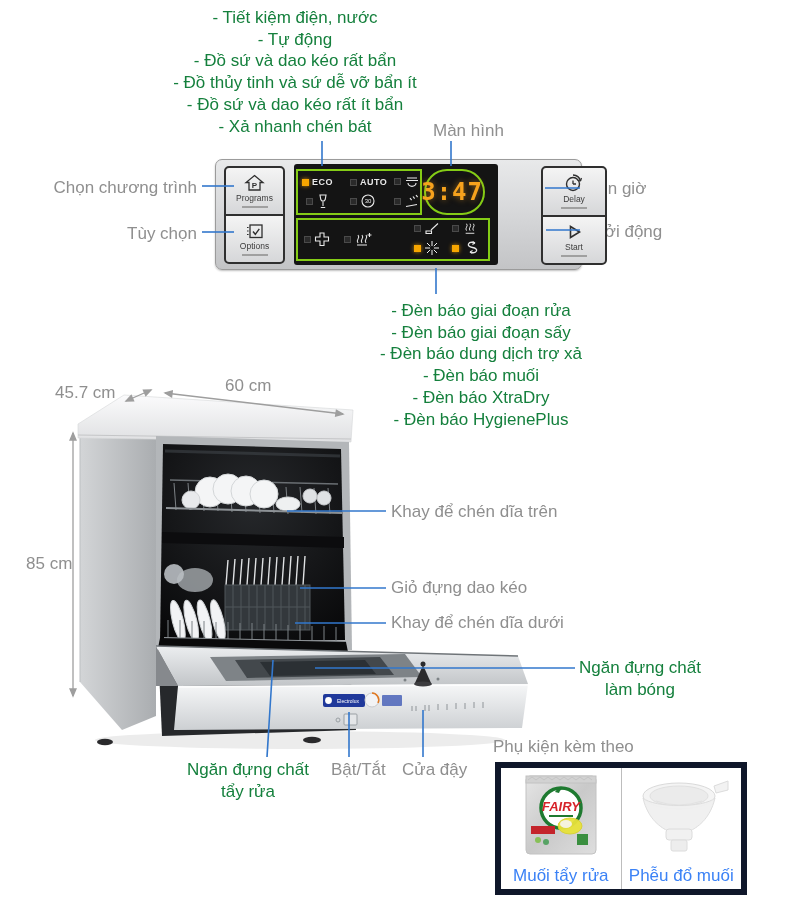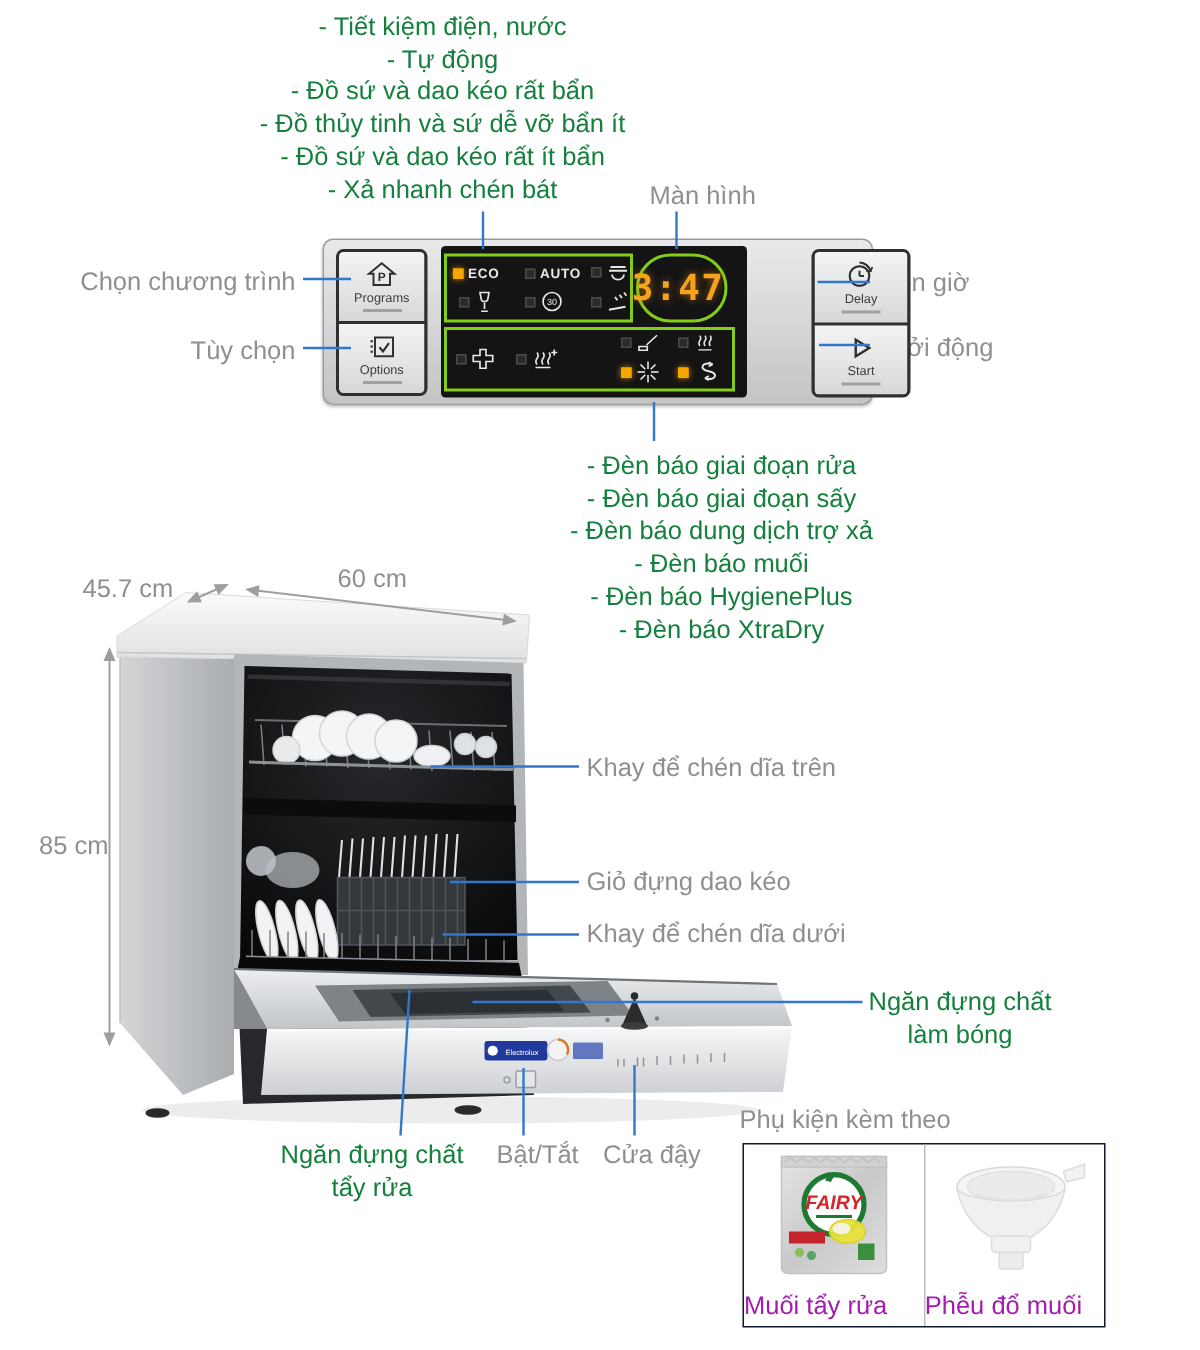--- a/index.html
+++ b/index.html
@@ -21,25 +21,25 @@
   .ubar{width:26px;height:2px;background:#a0a0a0;margin-top:2px;}
   .black-area{position:absolute;background:#141414;border-radius:3px;}
   .bluebox{position:absolute;border:2px solid #84cc16;}
   .pcell{position:absolute;display:flex;align-items:center;gap:3px;}
   .ind{width:5px;height:5px;background:#2a2a2a;border:1px solid #4a4a4a;flex:none;}
   .ind.lit{background:#f7a600;border-color:#f7a600;box-shadow:0 0 4px rgba(247,166,0,.8);}
   .ptxt{font-size:9px;font-weight:bold;color:#e8e8e8;letter-spacing:.5px;}
   .digits{font-family:"DejaVu Sans Mono",monospace;font-weight:bold;font-size:24px;color:#f6a21d;
           letter-spacing:1px;text-shadow:0 0 6px rgba(246,162,29,.55);}
   
-  .acc-box{position:absolute;left:495px;top:762px;width:240px;height:121px;border:1px solid #0f172a;
+  .acc-box{position:absolute;left:495px;top:762px;width:240px;height:121px;border:6px solid #0f172a;
            display:flex;background:#fff;}
   .acc-cell{position:relative;flex:1;display:flex;align-items:flex-start;justify-content:center;}
   .acc-cell + .acc-cell{border-left:1px solid #bdbdbd;}
-  .acc-label{position:absolute;bottom:3px;left:0;right:0;font-size:17px;color:#a21caf;}
+  .acc-label{position:absolute;bottom:3px;left:0;right:0;text-align:center;font-size:17px;color:#3b82f6;}
 </style>
 </head>
 <body>
 
 <div class="canvas">
 
   <div class="legend" style="left:0;width:590px;top:7px;">
     <div>- Tiết kiệm điện, nước</div>
     <div>- Tự động</div>
     <div>- Đồ sứ và dao kéo rất bẩn</div>
@@ -181,22 +181,22 @@
         <i class="ubar"></i>
       </div>
     </div>
   </div>
 
   <div class="legend" style="left:281px;width:400px;top:300px;">
     <div>- Đèn báo giai đoạn rửa</div>
     <div>- Đèn báo giai đoạn sấy</div>
     <div>- Đèn báo dung dịch trợ xả</div>
     <div>- Đèn báo muối</div>
+    <div>- Đèn báo XtraDry</div>
     <div>- Đèn báo HygienePlus</div>
-    <div>- Đèn báo XtraDry</div>
   </div>
 
   <div class="lbl" style="left:55px;top:383px;">45.7 cm</div>
   <div class="lbl" style="left:225px;top:376px;">60 cm</div>
   <div class="lbl" style="left:26px;top:554px;">85 cm</div>
 
   <svg class="overlay" style="left:60px;top:380px;" width="480" height="380" viewBox="0 0 480 380">
     <defs>
       <linearGradient id="gSide" x1="0" y1="0" x2="1" y2="0">
         <stop offset="0" stop-color="#d3d5d7"></stop>

